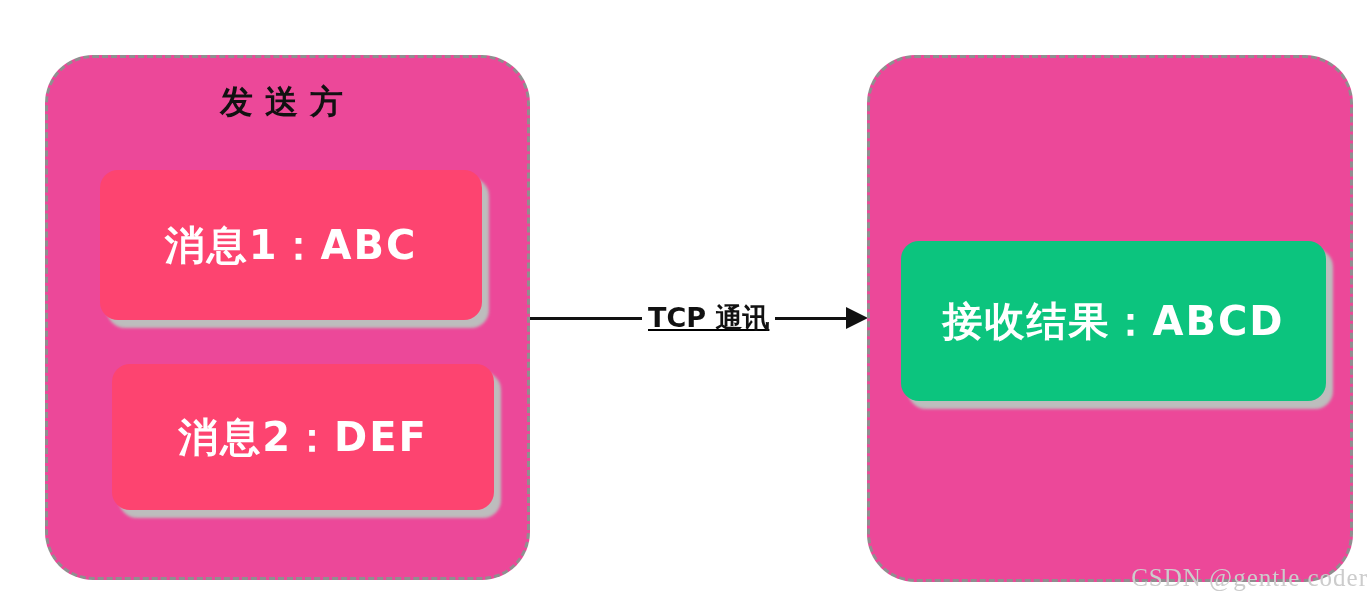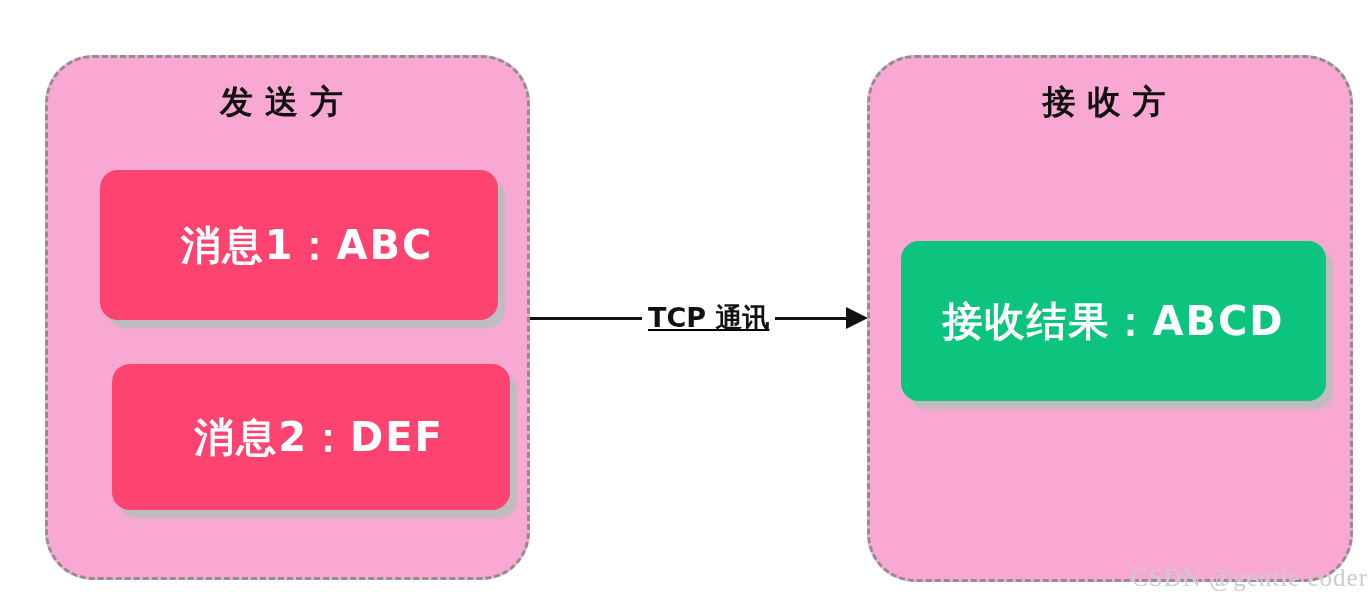--- a/index.html
+++ b/index.html
@@ -13,21 +13,21 @@
     width: 1370px;
     height: 596px;
     background: #ffffff;
     overflow: hidden;
   }
   .group-box {
     position: absolute;
     border: 3px dashed var(--border, #8f8f8f);
     border-radius: 48px;
     box-sizing: border-box;
-    background: #f9a8d4;
+    background: #ec4899;
   }
   .group-sender {
     left: 45px;
     top: 55px;
     width: 485px;
     height: 525px;
   }
   .group-receiver {
     left: 867px;
     top: 55px;
@@ -57,21 +57,20 @@
     font-weight: 700;
     letter-spacing: 2px;
     box-shadow: 7px 8px 3px var(--shadow, #bdbdbd);
     white-space: nowrap;
   }
   .node-message {
     background: var(--message-box, #FD4470);
     left: 52px;
     width: 382px;
     height: 150px;
-    padding-left: 16px;
   }
   .node-message-1 { top: 112px; }
   .node-message-2 { top: 306px; height: 146px; margin-left: 12px; }
   .node-result {
     background: var(--result-box, #0CC47E);
     left: 31px;
     top: 183px;
     width: 425px;
     height: 160px;
     justify-content: center;
@@ -134,21 +133,20 @@
   </div>
 
   <div class="arrow">
     <div class="seg seg-left"></div>
     <div class="arrow-label">TCP 通讯</div>
     <div class="seg seg-right"></div>
     <div class="arrow-head"></div>
   </div>
 
   <div class="group-box group-receiver">
-    <div class="group-title">接收方</div>
     <div class="node node-result">
       <span>接收结果：ABCD</span>
     </div>
   </div>
 
   <div class="watermark">CSDN @gentle coder</div>
 
 </div>
 
 </body></html>

